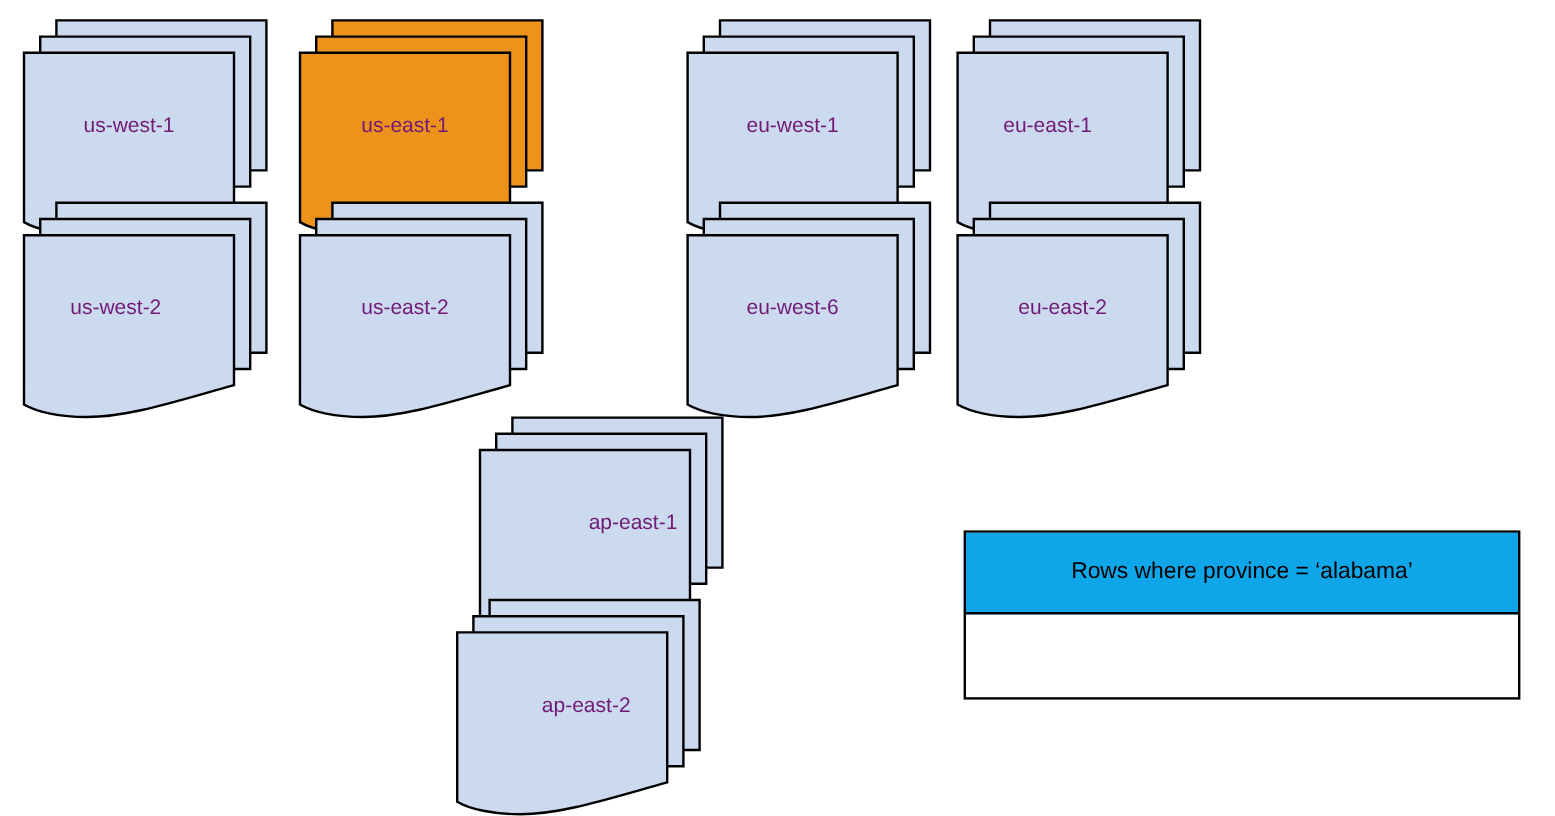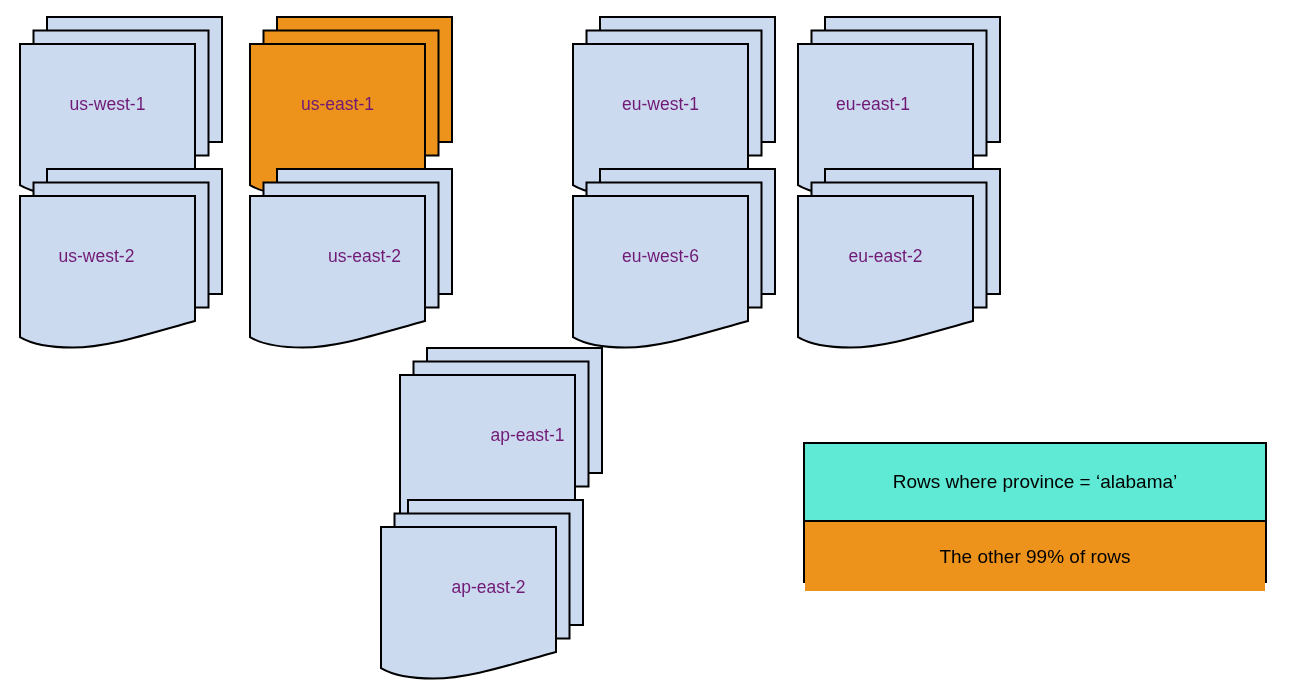--- a/index.html
+++ b/index.html
@@ -51,22 +51,22 @@
     width: 100%;
     display: flex;
     align-items: center;
     justify-content: center;
     font-family: "Liberation Sans", sans-serif;
     font-size: 19px;
     color: #000000;
     white-space: nowrap;
   }
   .legend-row-top {
-    height: 78px;
-    background: #5eead4;
+    height: 68px;
+    background: #0ea5e9;
     border-bottom: 2px solid #000000;
   }
   .legend-row-bottom {
     height: 69px;
     background: #ed931c;
   }
 </style>
 </head>
 <body>
 
@@ -122,27 +122,24 @@
       <path d="M 381 527 L 556 527 L 556 652 C 507 665.52, 468.5 678.52, 433.5 678.52 C 410.75 678.52, 391.5 674.36, 381 668.12 Z" fill="#ccdaf0" stroke="#000000" stroke-width="2" stroke-linejoin="miter"></path>
     </g>
   </svg>
 
 <div id="labels">
     <div class="stack-label" style="left: 20px; top: 96px; width: 175px;">us-west-1</div>
     <div class="stack-label" style="left: 250px; top: 96px; width: 175px;">us-east-1</div>
     <div class="stack-label" style="left: 573px; top: 96px; width: 175px;">eu-west-1</div>
     <div class="stack-label" style="left: 798px; top: 96px; width: 150px;">eu-east-1</div>
     <div class="stack-label" style="left: 20px; top: 248px; width: 153px;">us-west-2</div>
-    <div class="stack-label" style="left: 250px; top: 248px; width: 175px; padding-left: 27px;">us-east-2</div>
+    <div class="stack-label" style="left: 250px; top: 248px; width: 175px;">us-east-2</div>
     <div class="stack-label" style="left: 573px; top: 248px; width: 175px;">eu-west-6</div>
     <div class="stack-label" style="left: 798px; top: 248px; width: 175px;">eu-east-2</div>
     <div class="stack-label" style="left: 400px; top: 427px; width: 175px; padding-left: 40px;">ap-east-1</div>
     <div class="stack-label" style="left: 381px; top: 579px; width: 175px; padding-left: 20px;">ap-east-2</div>
   </div>
 
 <div class="legend">
   <div class="legend-row legend-row-top">
     <span>Rows where province = ‘alabama’</span>
   </div>
-  <div class="legend-row legend-row-bottom">
-    <span>The other 99% of rows</span>
-  </div>
 </div>
 
 </body></html>

